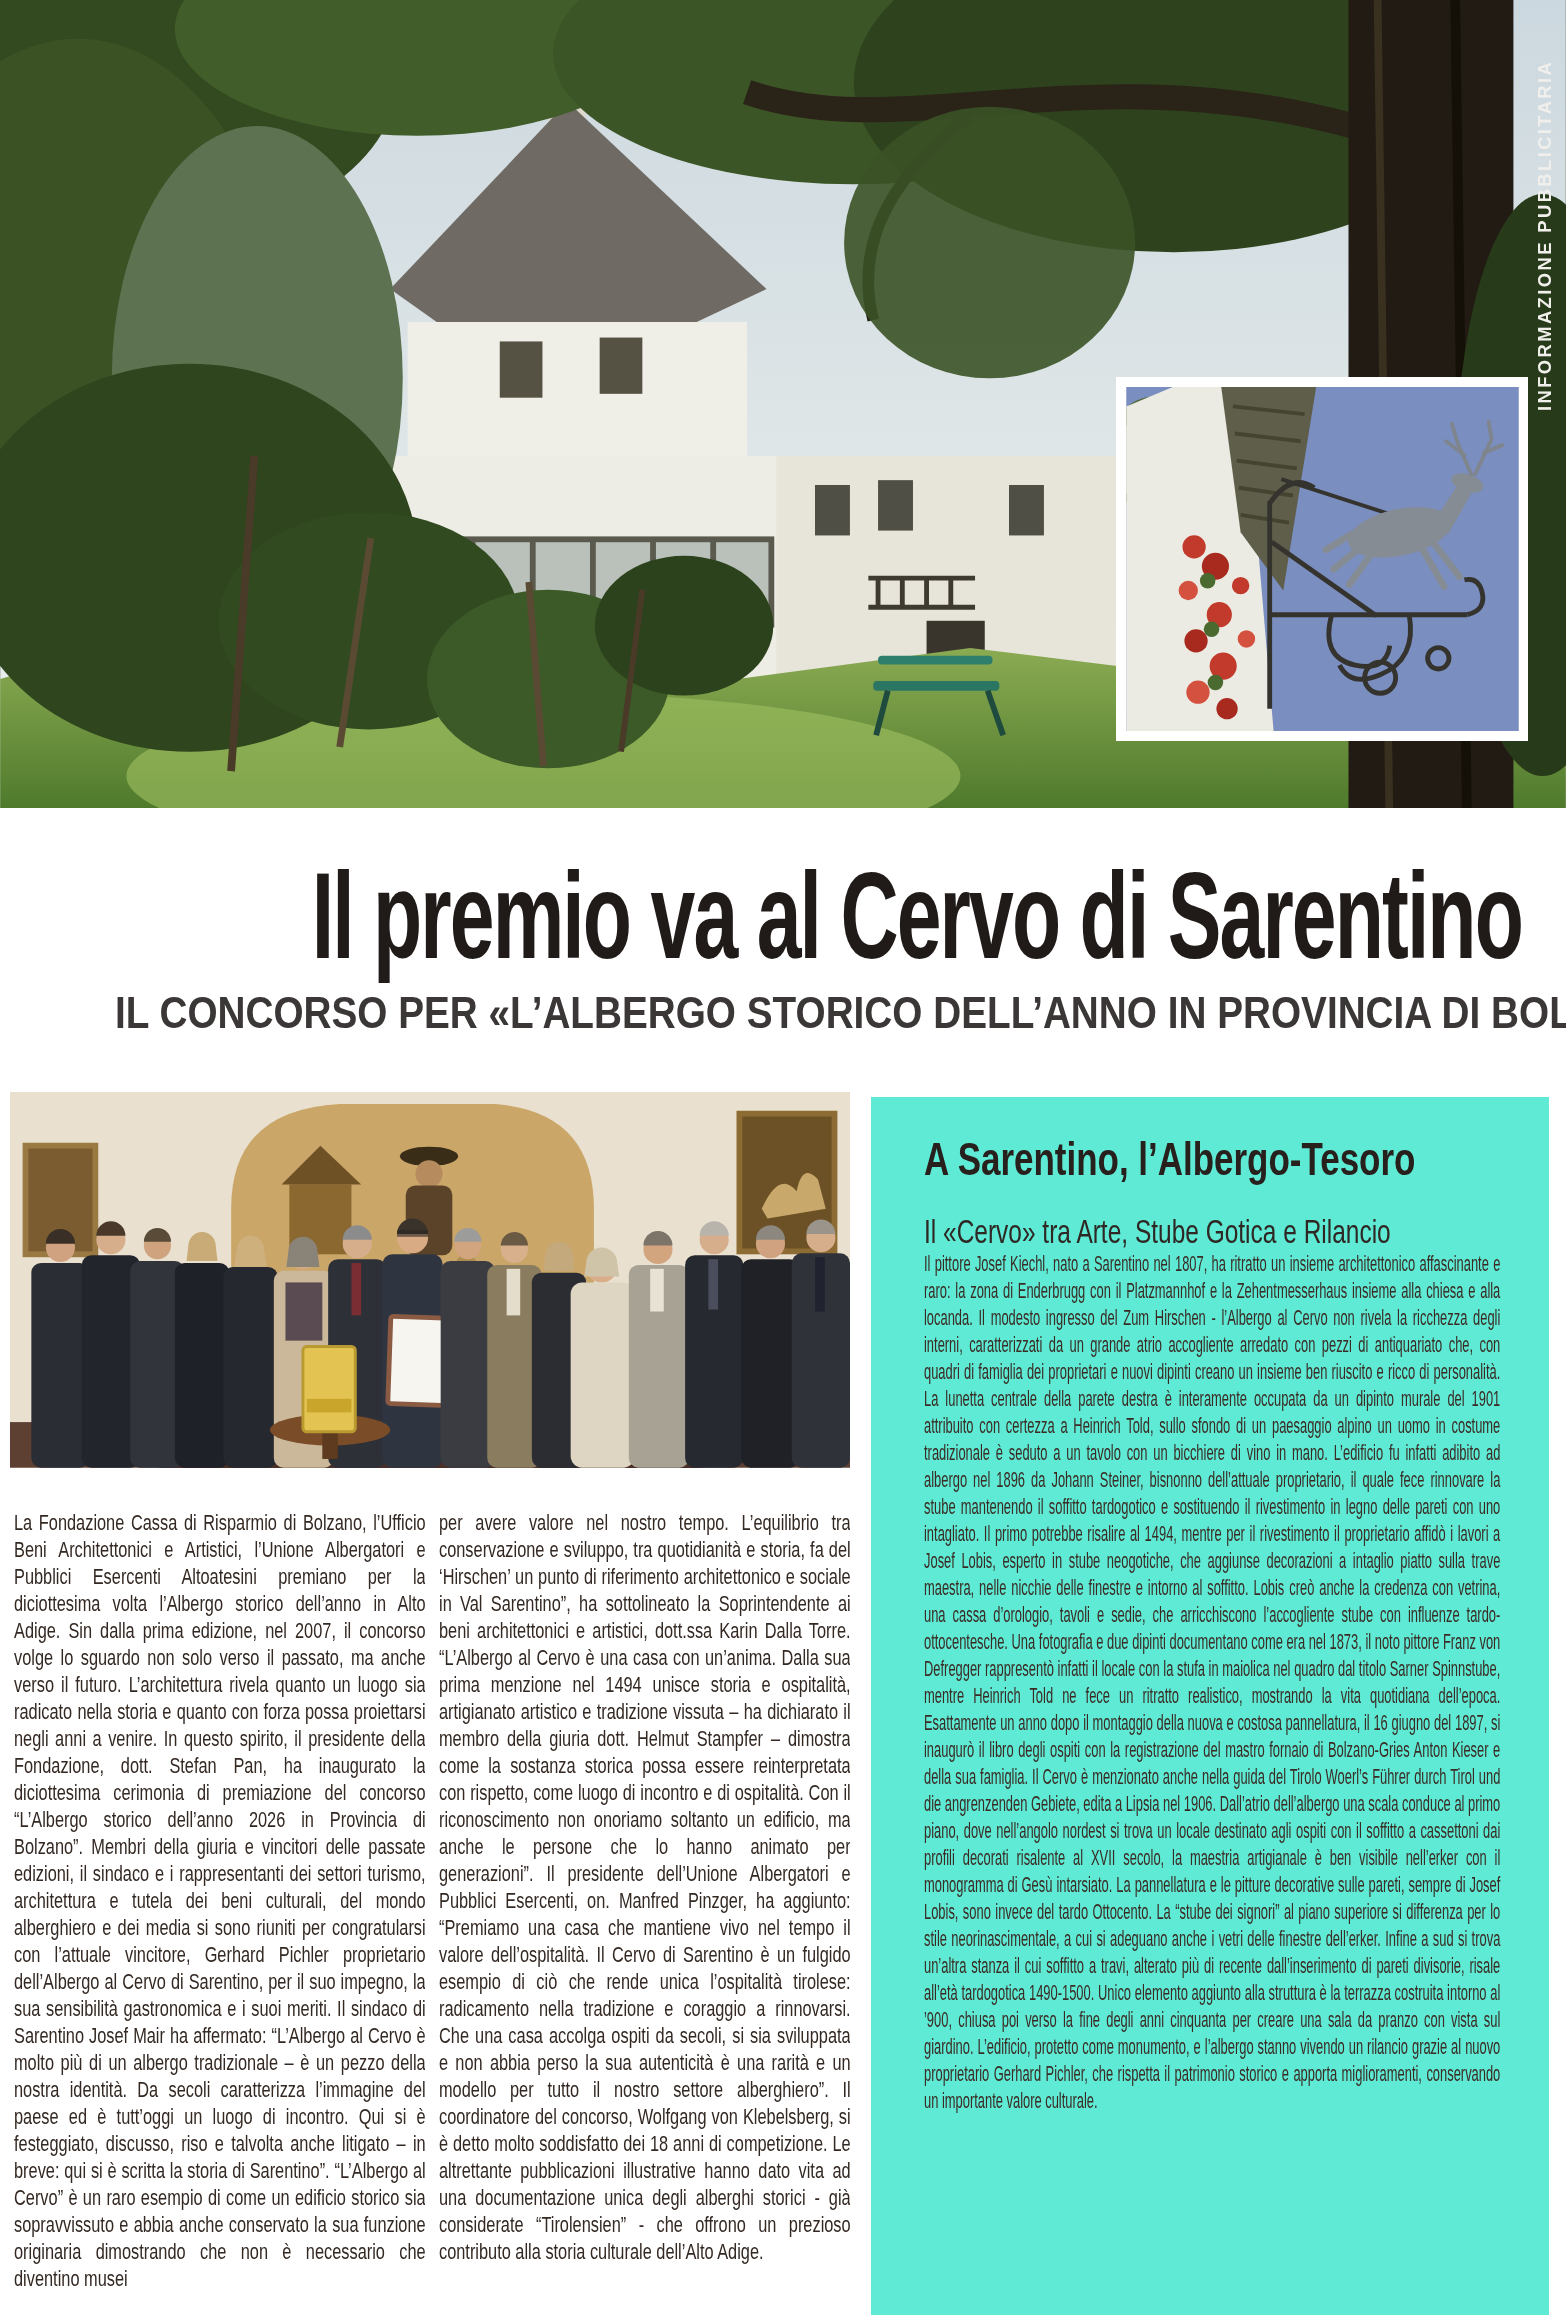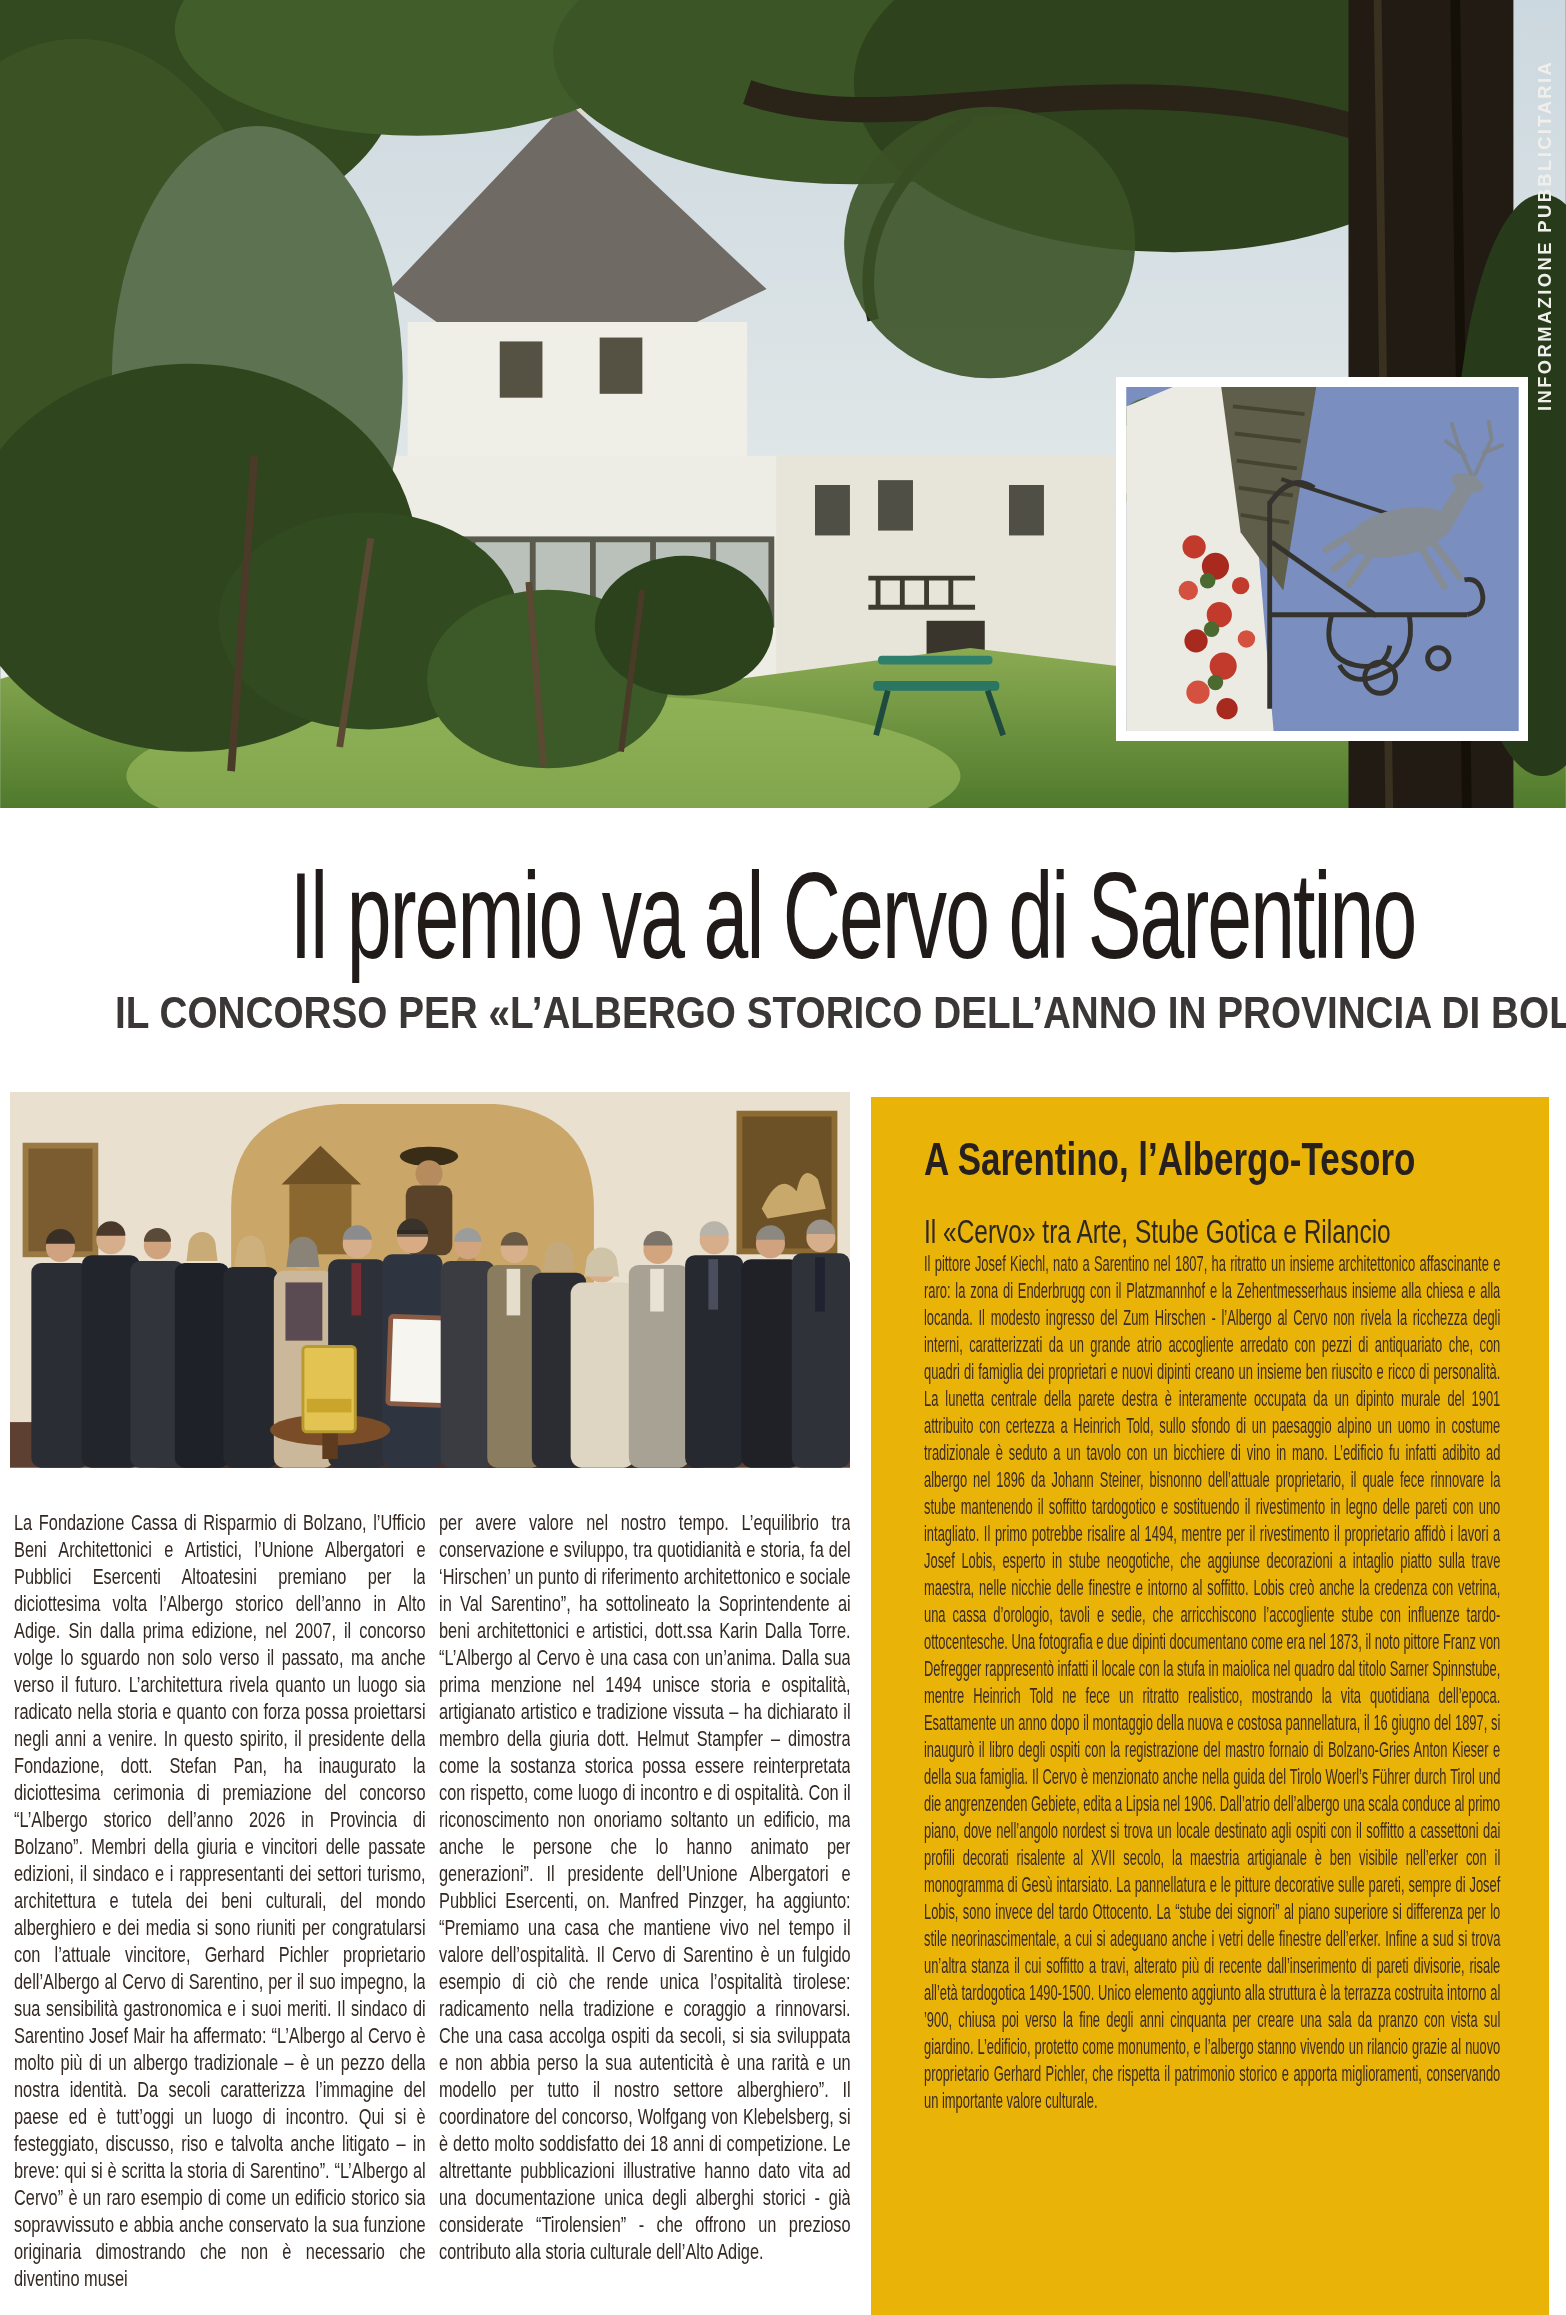--- a/index.html
+++ b/index.html
@@ -13,39 +13,39 @@
   .side-label{position:absolute;top:23px;right:9.7px;height:388px;
     writing-mode:vertical-rl;transform:rotate(180deg);
     font-size:18.4px;font-weight:700;letter-spacing:2.4px;color:#f1efec;white-space:nowrap;}
 
   .inset{position:absolute;left:1116px;top:377px;width:412px;height:364px;
     background:#ffffff;padding:9.7px;box-sizing:border-box;}
   .inset svg{display:block;}
 
   
   .headline{position:absolute;left:0;top:852px;width:1566px;text-align:left;
-    font-weight:400;font-size:122px;line-height:1.05;color:#201b19;white-space:nowrap;}
+    font-weight:700;font-size:122px;line-height:1.05;color:#201b19;white-space:nowrap;}
   .headline span{display:inline-block;transform:scaleX(0.66);transform-origin:center;letter-spacing:-2.9px;}
   .subheadline{position:absolute;left:0;top:988px;width:1566px;text-align:center;
     font-weight:600;font-size:44px;color:#3a3736;white-space:nowrap;}
   .subheadline span{display:inline-block;transform:scaleX(0.88);transform-origin:center;letter-spacing:0px;}
 
   
   .ceremony{position:absolute;left:9.7px;top:1092px;width:840px;height:376px;overflow:hidden;background:#e9e0cf;}
 
   
   .col{position:absolute;top:1510px;width:411px;height:807px;overflow:hidden;}
   .col .inner{width:536px;transform:scaleX(0.768);transform-origin:0 0;
     font-size:21.3px;line-height:27px;text-align:justify;color:#332822;}
   .col1{left:13.6px;}
   .col2{left:439px;}
 
   
   .infobox{position:absolute;left:871px;top:1097px;width:678px;height:1219px;
-    background:#eab308;box-sizing:border-box;padding:35px 49px 15px 53px;overflow:hidden;}
+    background:#5eead4;box-sizing:border-box;padding:35px 49px 15px 53px;overflow:hidden;}
   .infobox .title{font-size:46px;font-weight:700;color:#27201d;white-space:nowrap;}
   .infobox .title span{display:inline-block;transform:scaleX(0.76);transform-origin:0 50%;}
   .infobox .subtitle{margin-top:26px;font-size:34px;font-weight:400;color:#2e2723;white-space:nowrap;}
   .infobox .subtitle span{display:inline-block;transform:scaleX(0.72);transform-origin:0 50%;}
   .infobox .body{width:576px;overflow:visible;}
   .infobox .body .inner{width:951px;transform:scaleX(0.606);transform-origin:0 0;
     font-size:21.3px;line-height:27px;text-align:justify;color:#3a2b24;}
 </style>
 </head>
 <body>

